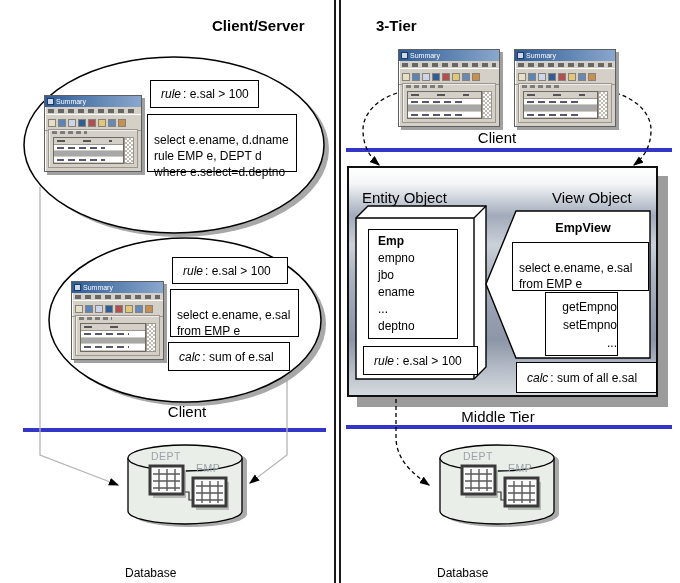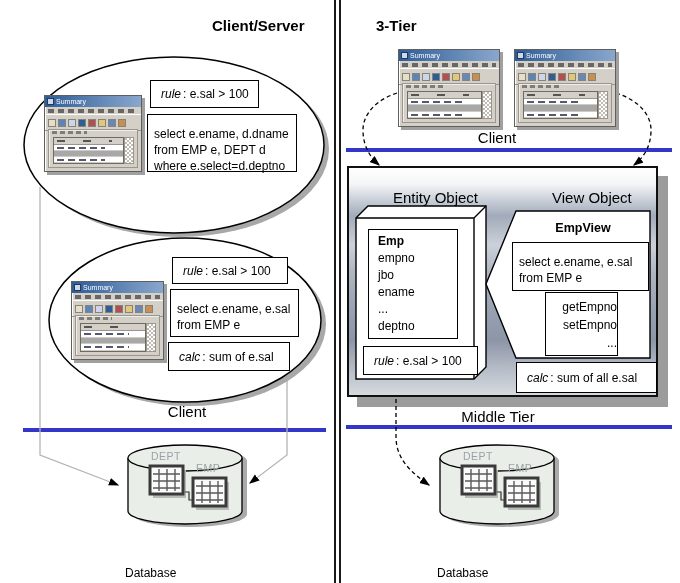--- a/index.html
+++ b/index.html
@@ -3,21 +3,21 @@
 <meta charset="utf-8">
 <style>
   html,body{margin:0;padding:0;background:#fff;}
   .canvas{position:relative;width:680px;height:583px;background:#fff;overflow:hidden;
           font-family:"Liberation Sans",sans-serif;color:#000;}
   .abs{position:absolute;}
   .h1{font-weight:bold;font-size:15px;}
   .lbl{font-size:15px;}
   .ctr{text-align:center;}
   .box{position:absolute;background:#fff;border:1px solid #000;font-size:12px;line-height:16px;}
-  .code{padding:11px 6px;}
+  .code{padding:17px 6px;}
   .pill{display:flex;align-items:center;padding:0 0 0 10px;}
   .it{font-style:italic;margin-right:2px;}
   .b{font-weight:bold;}
   .blue-line{position:absolute;height:4px;background:#3436c8;}
   .divider{position:absolute;left:334px;top:0;width:7px;height:583px;box-sizing:border-box;
            border-left:2px solid #1a1a1a;border-right:2px solid #1a1a1a;}
   .module{position:absolute;left:347px;top:166px;width:311px;height:231px;box-sizing:border-box;
           border:2px solid #101010;box-shadow:10px 10px 0 #9c9c9c;
           background:linear-gradient(180deg,#ffffff 0%,#f3f5f7 7%,#a2abbb 21%,#ccd1d9 34%,
                      #aeb6c2 46%,#98a1b1 63%,#8d96a7 76%,#b7bec9 89%,#d5dade 100%);}
@@ -147,21 +147,21 @@
       <div class="mw-scroll"></div>
     </div>
   </div>
     </div>
   <div class="box pill" style="left:150px;top:80px;width:97px;height:26px;">
     <span class="it">rule</span>
       <span>: e.sal &gt; 100</span>
   </div>
   <div class="box code" style="left:147px;top:114px;width:150px;height:58px;box-sizing:border-box;">
     <div>select e.ename, d.dname</div>
-    <div>from EMP e, DEPT d</div>
+    <div>rule EMP e, DEPT d</div>
     <div>where e.select=d.deptno</div>
   </div>
 
   <div class="mini-window" style="left:71px;top:281px;width:93px;height:79px;">
   <div class="mw-frame">
     <div class="mw-title">
       <span class="mw-ico"></span>
       <span class="mw-title-text">Summary</span>
     </div>
     <div class="mw-menu"></div>
@@ -265,21 +265,21 @@
         <div class="mw-row sel"></div>
         <div class="mw-row txt"></div>
       </div>
       <div class="mw-scroll"></div>
     </div>
   </div>
     </div>
 
   <div class="abs lbl ctr" style="left:427px;top:129px;width:140px;">Client</div>
 
-  <div class="abs lbl" style="left:393px;top:189px;">Entity Object</div>
+  <div class="abs lbl" style="left:362px;top:189px;">Entity Object</div>
   <div class="abs lbl" style="left:552px;top:189px;">View Object</div>
 
   <div class="box attr" style="left:368px;top:229px;width:90px;height:110px;box-sizing:border-box;padding:3px 0 0 9px;">
     <div class="b">Emp</div>
     <div>empno</div>
     <div>jbo</div>
     <div>ename</div>
     <div>...</div>
     <div>deptno</div>
   </div>

